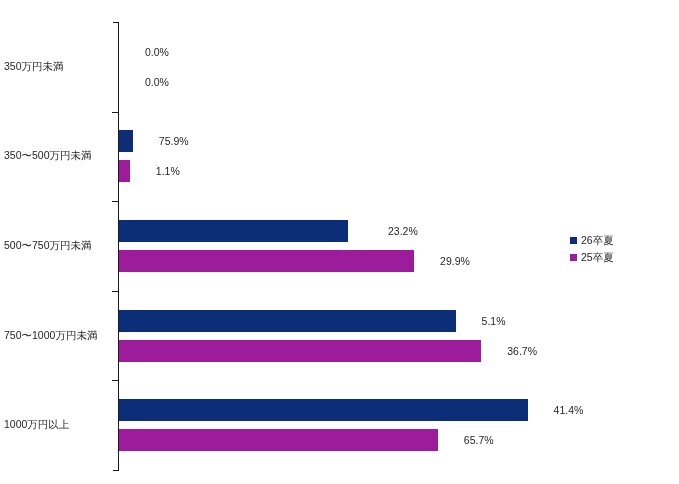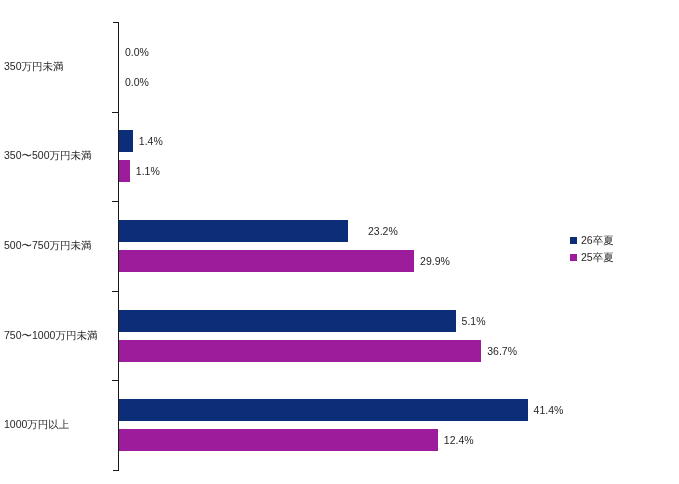--- a/index.html
+++ b/index.html
@@ -66,20 +66,21 @@
   }
   .bar-26 { background: #0c2d78; }
   .bar-25 { background: #9c1c9c; }
 
   .bar-value {
     position: absolute;
     font-size: 10.5px;
     color: #231f20;
     line-height: 22px;
     white-space: nowrap;
+    margin-left: 20px;
   }
 
   
   #legend {
     position: absolute;
     left: 570px;
     top: 232px;
     width: 100px;
   }
   .legend-row {
@@ -120,35 +121,35 @@
       <div class="category-label" style="top: 59.8px;">350万円未満</div>
       <div class="category-label" style="top: 149.4px;">350〜500万円未満</div>
       <div class="category-label" style="top: 239px;">500〜750万円未満</div>
       <div class="category-label" style="top: 328.6px;">750〜1000万円未満</div>
       <div class="category-label" style="top: 418.2px;">1000万円以上</div>
     </div>
   <div id="bars-layer">
       <div class="bar-value" style="top: 40.8px; left: 125px;">0.0%</div>
       <div class="bar-value" style="top: 70.8px; left: 125px;">0.0%</div>
       <div class="bar bar-26" style="top: 130.4px; width: 13.818px; background: rgb(12, 45, 120);"></div>
-      <div class="bar-value" style="top: 130.4px; left: 138.818px;">1.4%</div>
+      <div class="bar-value" style="top: 130.4px; left: 138.818px;">75.9%</div>
       <div class="bar bar-25" style="top: 160.4px; width: 10.857px; background: rgb(156, 28, 156);"></div>
       <div class="bar-value" style="top: 160.4px; left: 135.857px;">1.1%</div>
       <div class="bar bar-26" style="top: 220px; width: 228.984px; background: rgb(12, 45, 120);"></div>
       <div class="bar-value" style="top: 220px; left: 368px;">23.2%</div>
       <div class="bar bar-25" style="top: 250px; width: 295.113px; background: rgb(156, 28, 156);"></div>
       <div class="bar-value" style="top: 250px; left: 420.113px;">29.9%</div>
       <div class="bar bar-26" style="top: 309.6px; width: 336.567px; background: rgb(12, 45, 120);"></div>
       <div class="bar-value" style="top: 309.6px; left: 461.567px;">5.1%</div>
       <div class="bar bar-25" style="top: 339.6px; width: 362.229px; background: rgb(156, 28, 156);"></div>
       <div class="bar-value" style="top: 339.6px; left: 487.229px;">36.7%</div>
       <div class="bar bar-26" style="top: 399.2px; width: 408.618px; background: rgb(12, 45, 120);"></div>
       <div class="bar-value" style="top: 399.2px; left: 533.618px;">41.4%</div>
       <div class="bar bar-25" style="top: 429.2px; width: 318.801px; background: rgb(156, 28, 156);"></div>
-      <div class="bar-value" style="top: 429.2px; left: 443.801px;">12.4%</div>
+      <div class="bar-value" style="top: 429.2px; left: 443.801px;">65.7%</div>
     </div>
 
   <div id="legend">
     <div class="legend-row">
       <span class="legend-swatch legend-swatch-26"></span>
       <span class="legend-label">26卒夏</span>
     </div>
     <div class="legend-row">
       <span class="legend-swatch legend-swatch-25"></span>
       <span class="legend-label">25卒夏</span>

